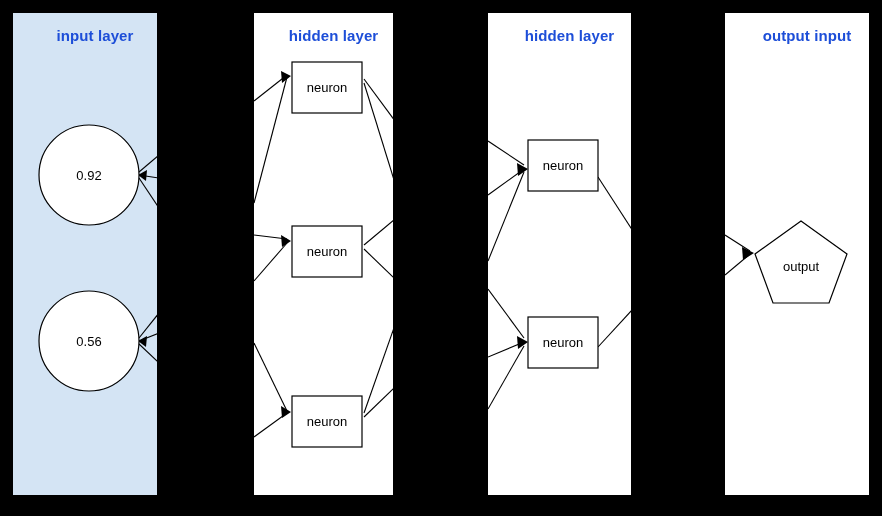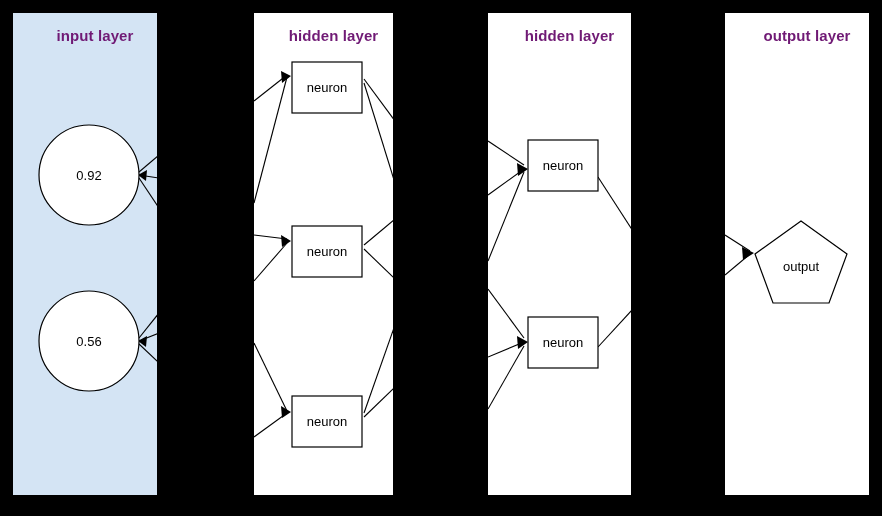--- a/index.html
+++ b/index.html
@@ -20,21 +20,21 @@
     overflow: hidden;
     box-sizing: border-box;
   }
   .panel-title {
     position: absolute;
     left: 0;
     right: 0;
     text-align: center;
     font-size: 15px;
     font-weight: bold;
-    color: #701a75;
+    color: #1d4ed8;
     font-family: "Liberation Sans", sans-serif;
     letter-spacing: 0.1px;
     margin-left: 20px;
   }
   .layer-svg {
     position: absolute;
     left: 0;
     top: 0;
     overflow: visible;
   }
@@ -157,21 +157,21 @@
         <text class="node-label" x="75" y="157" text-anchor="middle">neuron</text>
       </g>
       <g>
         <rect class="shape" x="40" y="304" width="70" height="51"></rect>
         <text class="node-label" x="75" y="334" text-anchor="middle">neuron</text>
       </g>
     </svg>
   </div>
 
   <div class="panel" style="left:724px; top:12px; width:146px; height:484px; background:#ffffff; border:1px solid #000;">
-    <div class="panel-title" style="top:14px;">output layer</div>
+    <div class="panel-title" style="top:14px;">output input</div>
     <svg class="layer-svg" width="146" height="484" viewBox="0 0 146 484">
 
       <g>
         <path class="edge" d="M 0 222 L 25 238"></path>
         <path class="edge" d="M 0 262 L 25 241"></path>
       </g>
       <g>
         <polygon class="arrowhead" points="29,240 17,234 18,247"></polygon>
       </g>
       <g>

